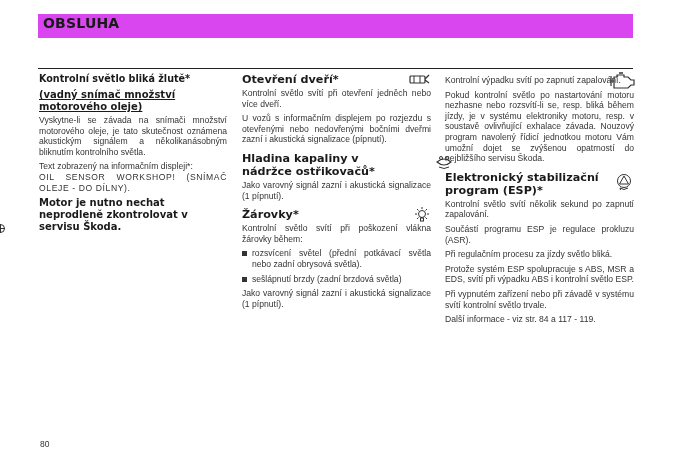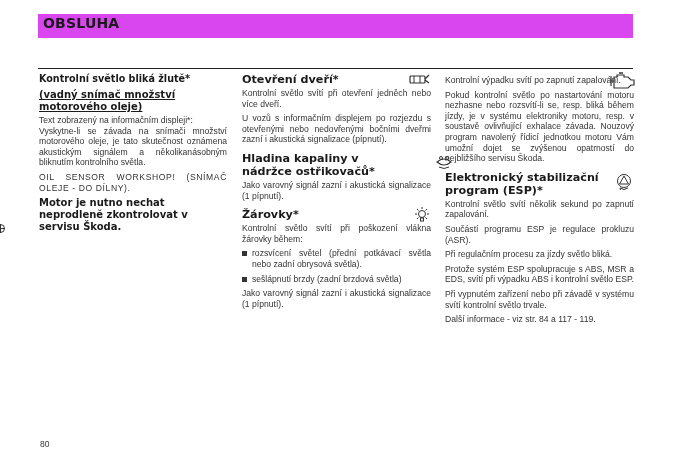--- a/index.html
+++ b/index.html
@@ -62,22 +62,22 @@
 <div class="header-bar">
   <span class="header-title">OBSLUHA</span>
 </div>
 <div class="divider"></div>
 <div class="reg-mark"></div>
 
 <div class="col col1">
   <div class="sec">
     <div class="h small">Kontrolní světlo bliká žlutě*</div>
     <div class="h sub">(vadný snímač množství motorového oleje)</div>
+    <p class="p">Vyskytne-li se závada na snímači množství motorového oleje, je tato skutečnost oznámena akustickým signálem a několikanásobným bliknutím kontrolního světla.</p>
     <p class="p" style="margin-bottom:0">Text zobrazený na informačním displeji*:</p>
-    <p class="p">Vyskytne-li se závada na snímači množství motorového oleje, je tato skutečnost oznámena akustickým signálem a několikanásobným bliknutím kontrolního světla.</p>
     <p class="p mono">OIL SENSOR WORKSHOP! (SNÍMAČ OLEJE - DO DÍLNY).</p>
     <div class="h warn">Motor je nutno nechat neprodleně zkontrolovat v servisu Škoda.</div>
   </div>
 </div>
 
 <div class="col col2">
   <div class="sec">
     <div class="h">
       <span>Otevření dveří*</span>
       <span class="icon" style="top:1px">

